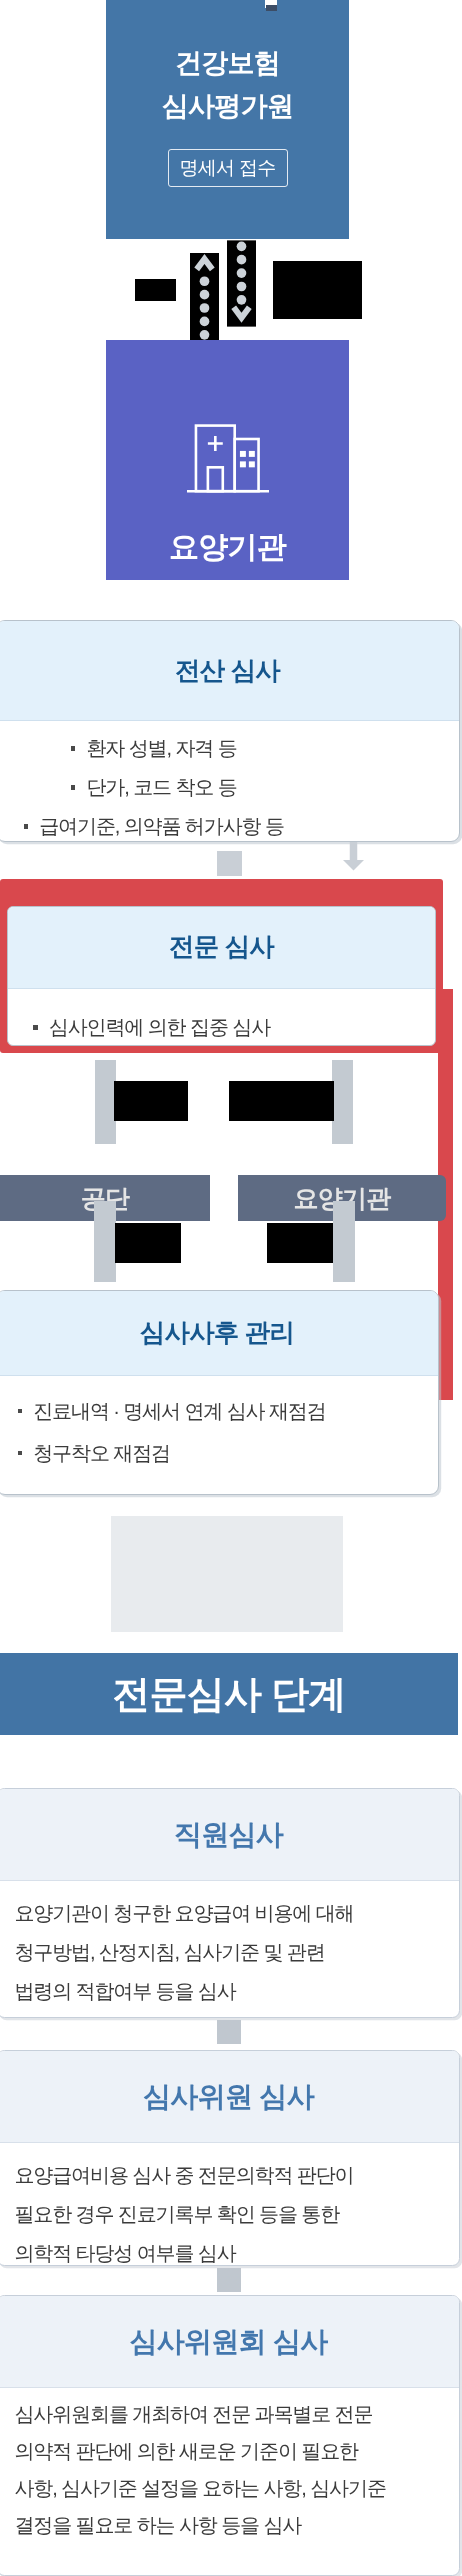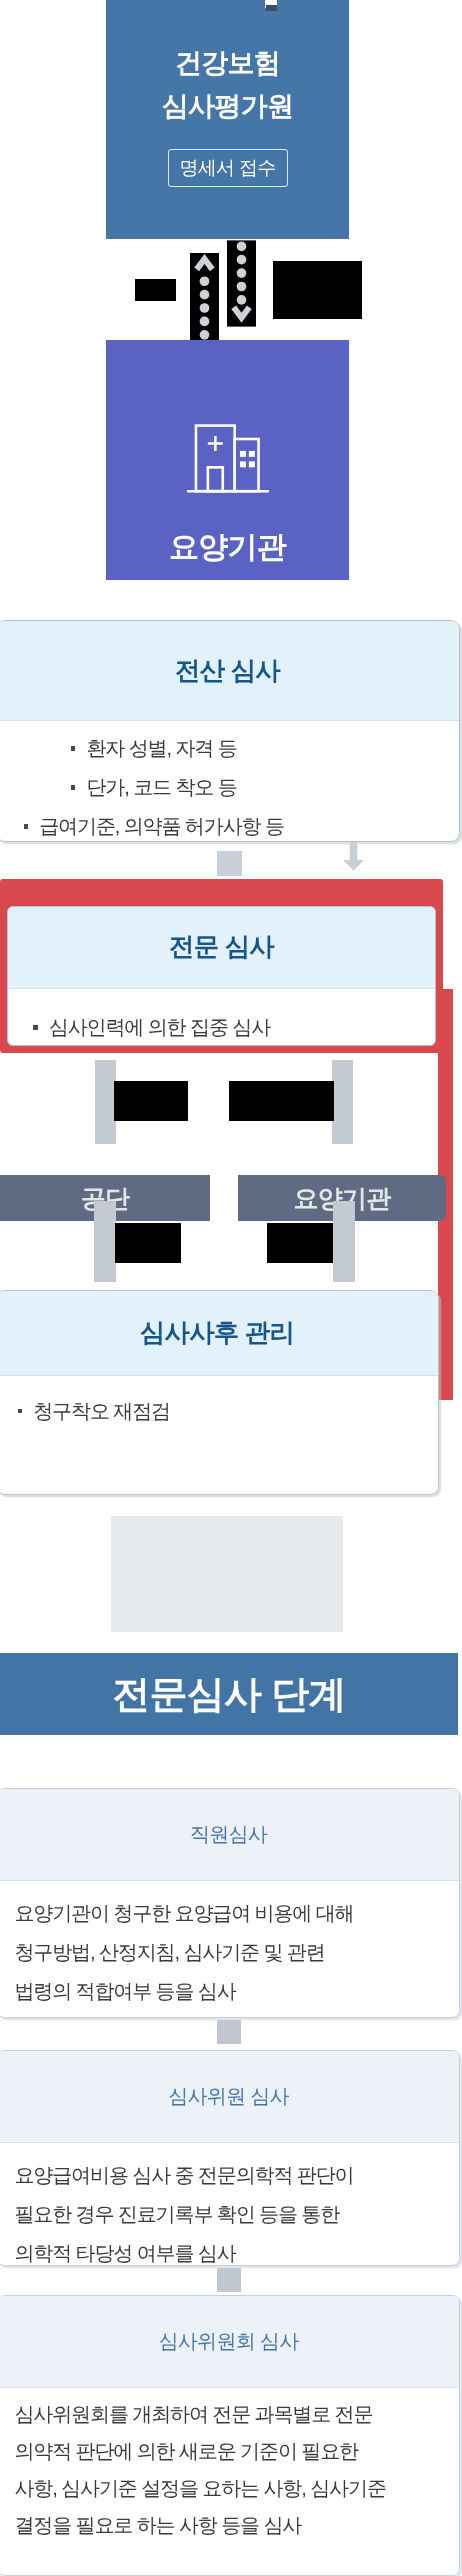--- a/index.html
+++ b/index.html
@@ -87,21 +87,21 @@
                 display:flex;align-items:center;justify-content:center;}
   #banner-title{color:#ffffff;font-size:38px;font-weight:bold;letter-spacing:-0.7px;}
 
   
   .stage-card{position:absolute;left:-3px;width:461px;background:#ffffff;
               border:1.5px solid #c6cfda;border-radius:7.5px;
               box-shadow:2.2px 2.2px 0 rgba(190,198,207,.45);}
   .stage-header{position:absolute;left:0;top:0;width:100%;height:91px;background:#edf2f8;
                 border-bottom:0.7px solid #d8e0ea;border-radius:6px 6px 0 0;
                 display:flex;align-items:center;justify-content:center;}
-  .stage-title{color:#4377ad;font-size:20px;font-weight:normal;letter-spacing:-0.7px;}
+  .stage-title{color:#4377ad;font-size:28px;font-weight:bold;letter-spacing:-0.7px;}
   .stage-body{position:absolute;left:16.4px;right:9px;color:#3b3b3b;font-size:20px;letter-spacing:-1.1px;}
   .stage-body div{line-height:39px;}
   #stage1{top:1788px;height:228px;}
   #stage1 .stage-body{top:105px;}
   #stage2{top:2050px;height:214px;}
   #stage2 .stage-body{top:105px;}
   #stage3{top:2295px;height:279px;}
   #stage3 .stage-body{top:100px;}
   #stage3 .stage-body div{line-height:37px;}
   .conn-sq{width:24px;height:24px;background:#c0c7cf;left:217px;}
@@ -221,20 +221,24 @@
   <div class="abs blk" id="blk3"></div>
   <div class="abs blk" id="blk4"></div>
 
   <div class="abs card" id="post-review">
     <div class="card-header">
       <span class="card-title">심사사후 관리</span>
     </div>
     <div class="card-body">
       <div class="bullet-line">
         <span class="bullet-marker"></span>
+        <span>진료내역 · 명세서 연계 심사 재점검</span>
+      </div>
+      <div class="bullet-line">
+        <span class="bullet-marker"></span>
         <span>청구착오 재점검</span>
       </div>
     </div>
   </div>
 
   <div class="abs" id="placeholder"></div>
 
   <div class="abs" id="stage-banner">
     <span id="banner-title">전문심사 단계</span>
   </div>

